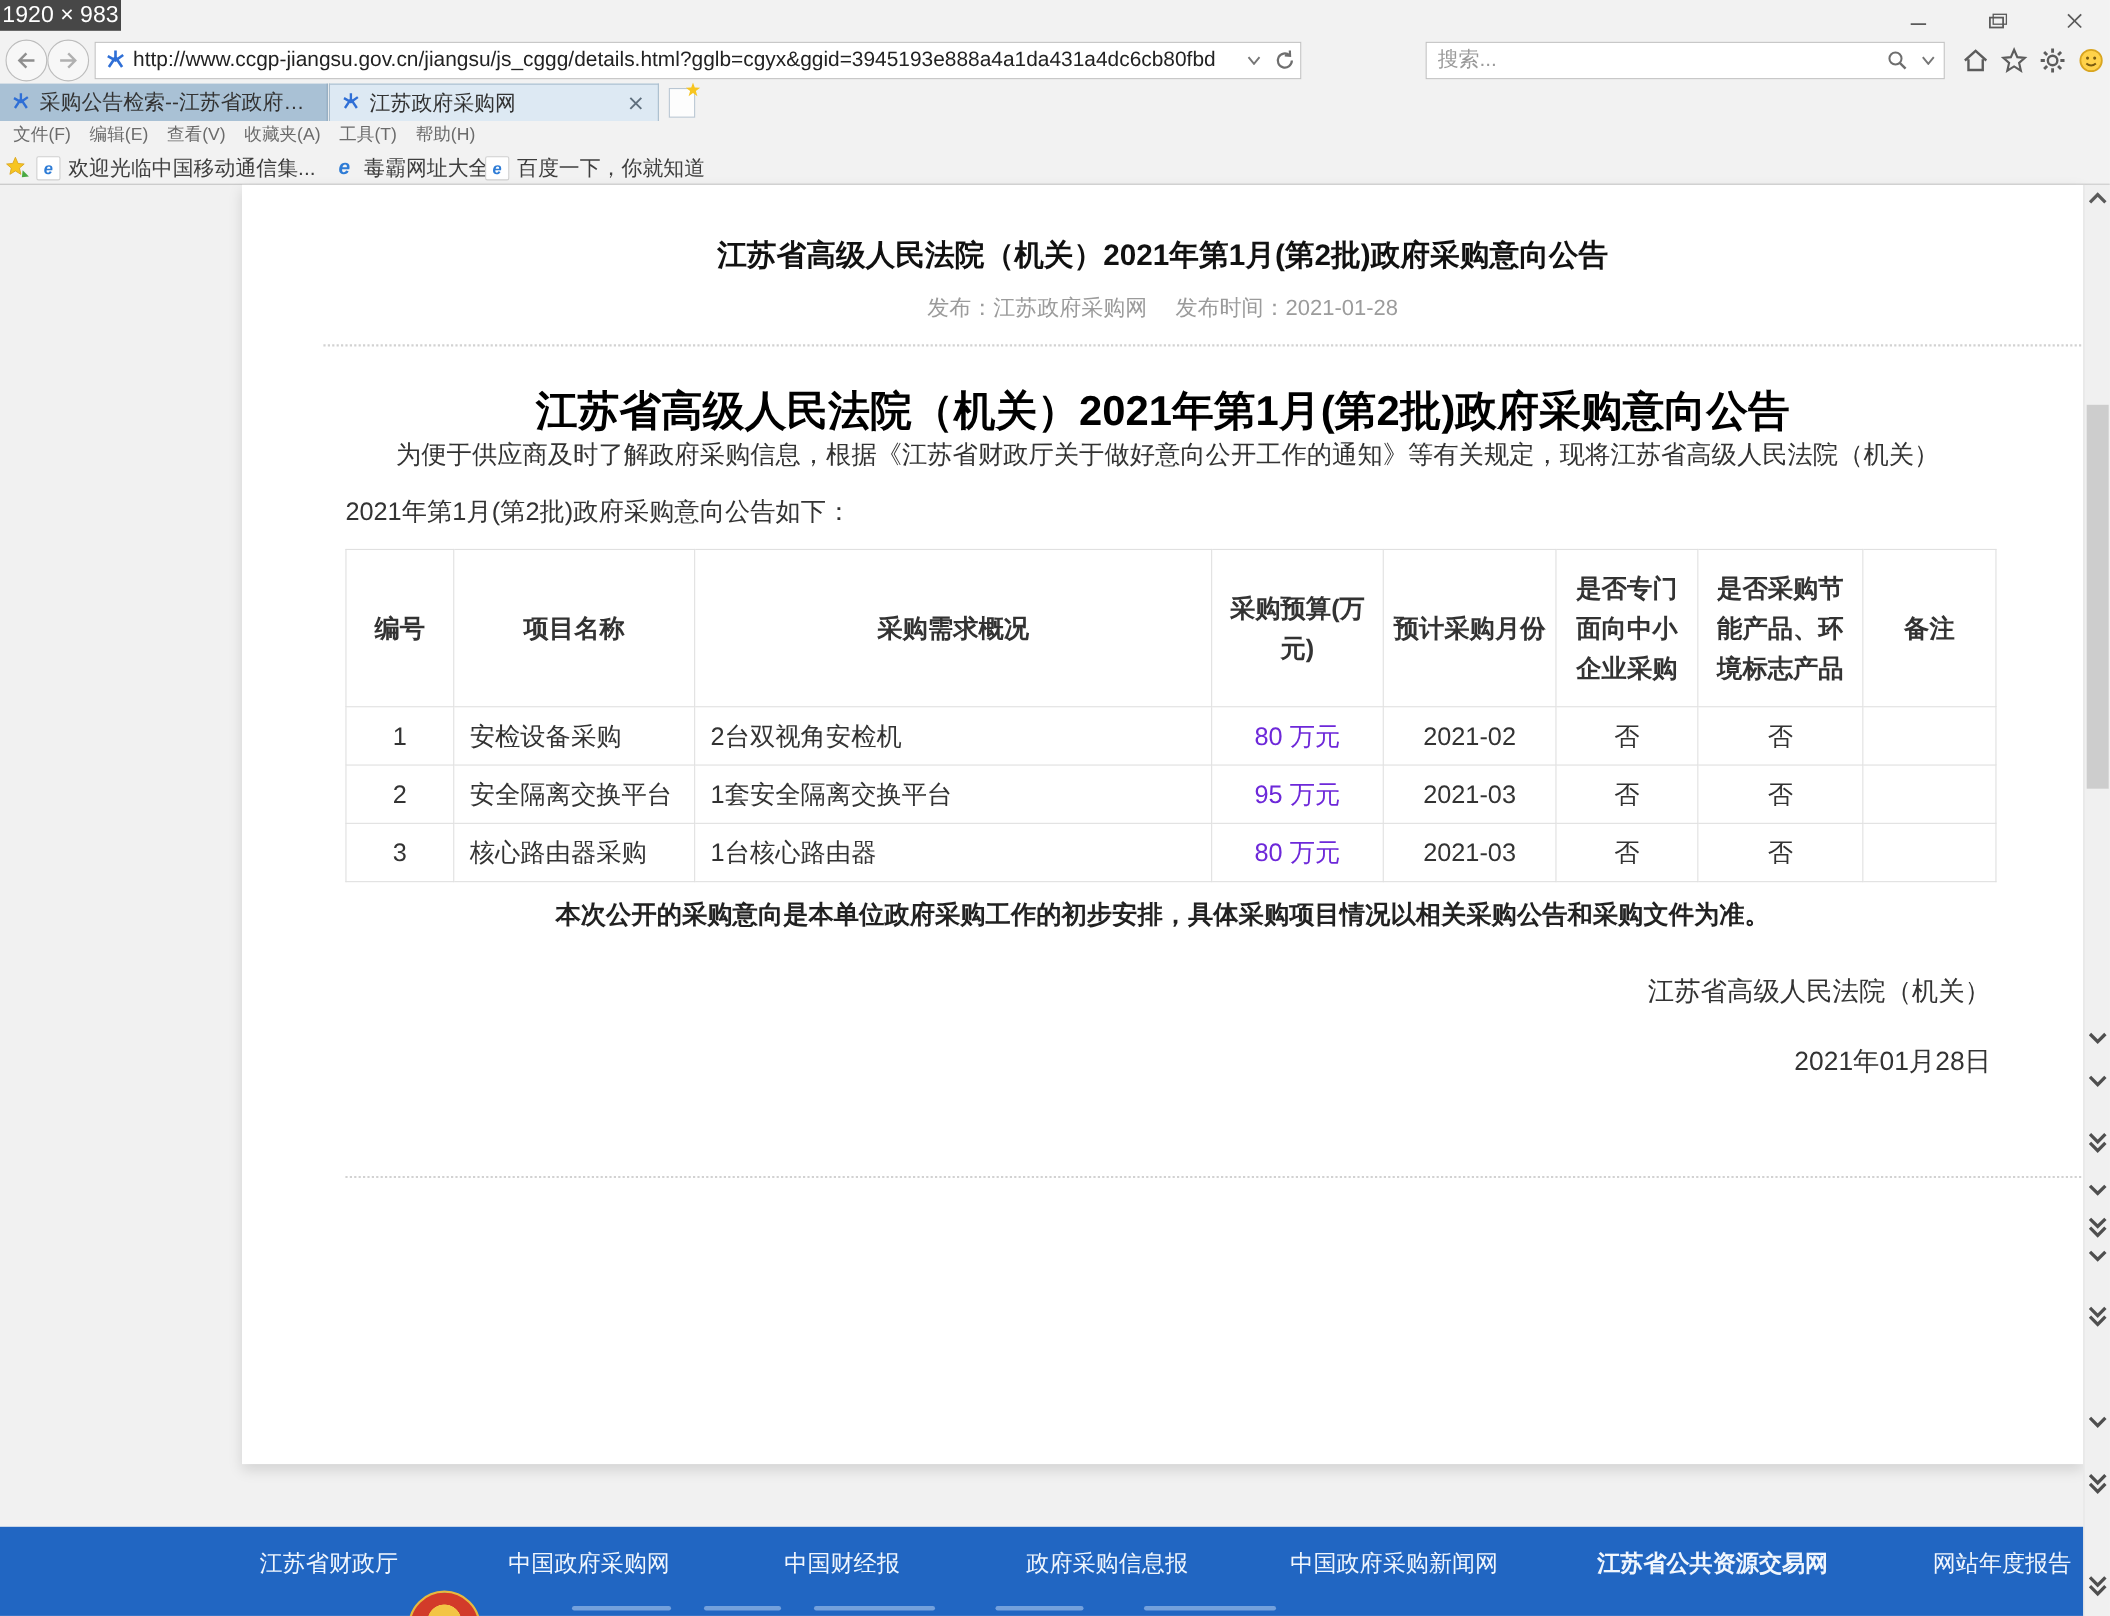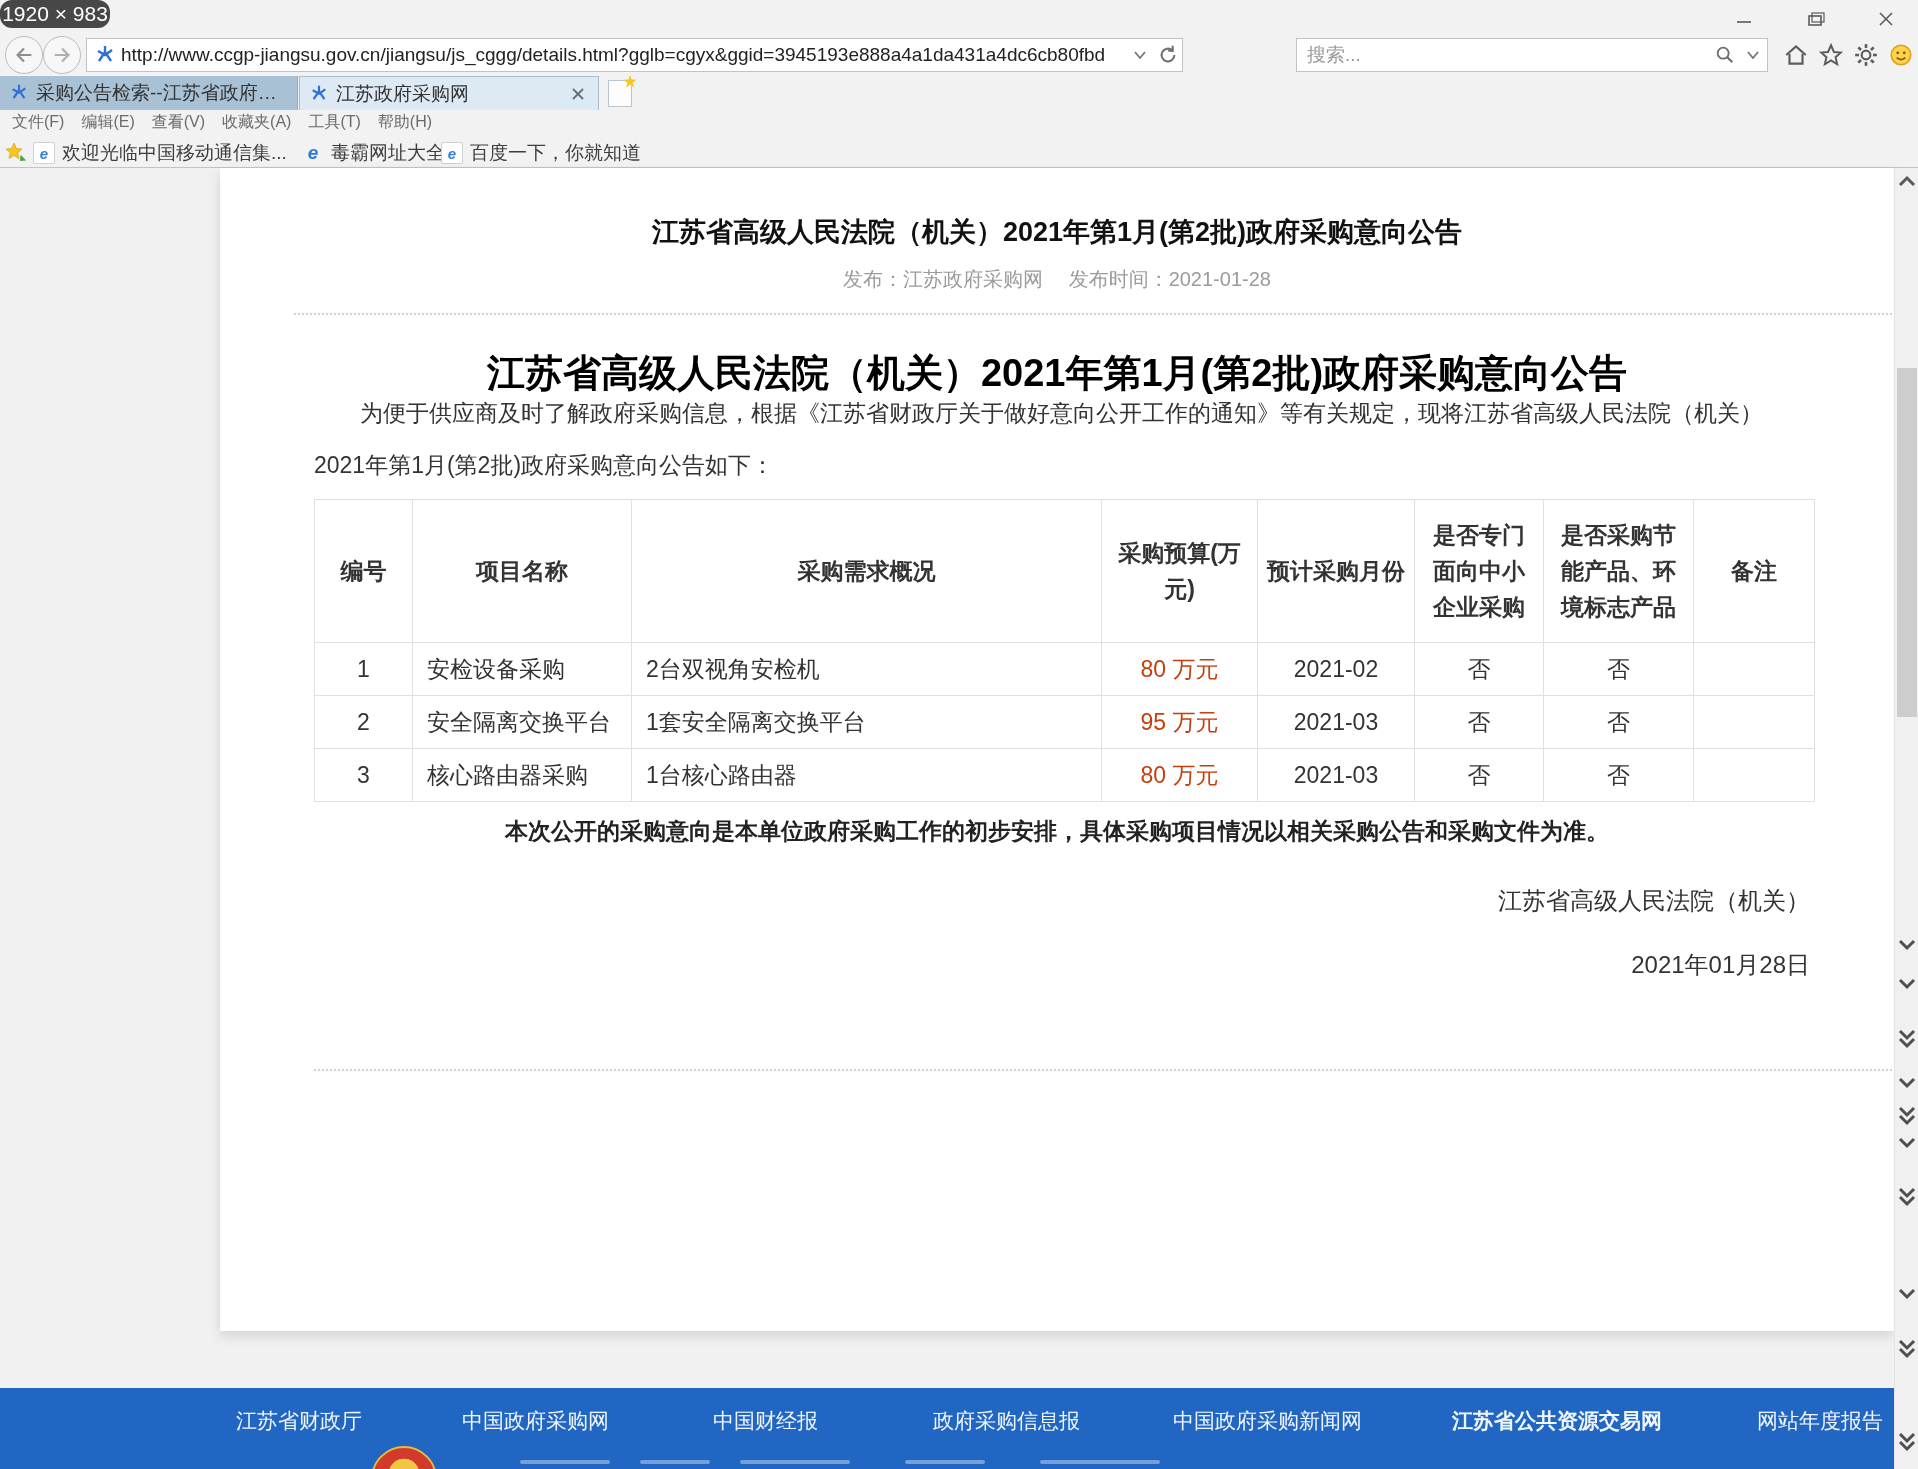--- a/index.html
+++ b/index.html
@@ -3,21 +3,21 @@
 <meta charset="utf-8">
 <style>
   * { margin:0; padding:0; box-sizing:border-box; }
   html,body { width:1918px; height:1469px; overflow:hidden; }
   body { position:relative; background:#f1f1f1; font-family:"Liberation Sans","DejaVu Sans",sans-serif; color:#333; }
 
   
   .chrome { position:absolute; left:0; top:0; width:1918px; height:168px; background:#f2f2f2; border-bottom:1px solid #c3c3c3; }
 
   .badge { position:absolute; left:0; top:0; width:110px; height:28px; background:#474747; color:#fff;
-           font-size:21px; display:flex; align-items:center; justify-content:center; z-index:60;border-radius:12px; }
+           font-size:21px; display:flex; align-items:center; justify-content:center; z-index:60; }
 
   .win-btn { position:absolute; top:8px; width:30px; height:22px; display:flex; align-items:center; justify-content:center; cursor:default; }
   .win-min { left:1729px; } .win-max { left:1800px; } .win-close { left:1871px; }
 
   .circle-btn { position:absolute; top:36px; width:38px; height:38px; border-radius:50%;
                 border:1px solid #bcbcbc; background:#f7f7f7; display:flex; align-items:center; justify-content:center; }
   .btn-back { left:5px; } .btn-fwd { left:43px; }
 
   .addr { position:absolute; left:86px; top:38px; width:1097px; height:34px; background:#fff;
           border:1px solid #c2c2c2; display:flex; align-items:center; }
@@ -70,21 +70,21 @@
   .sep2 { top:901px; left:94px; width:1578px; }
   .main-heading { top:180px; left:0; width:100%; text-align:center; font-size:38px; font-weight:bold; color:#000; }
   .intro { top:219px; left:94px; width:1500px; font-size:23px; line-height:52px; text-indent:2em; color:#333; }
 
   table.ptable { position:absolute; top:331px; left:94px; width:1500px; border-collapse:collapse;
                  table-layout:fixed; font-size:23px; color:#333; }
   .ptable th, .ptable td { border:1px solid #e0e0e0; text-align:center; vertical-align:middle; padding:0 8px; }
   .ptable th { height:143px; font-weight:bold; line-height:36px; }
   .ptable td { height:53px; font-weight:normal; }
   .ptable td.cleft { text-align:left; padding-left:14px; }
-  .ptable td.budget { color:#c2410c; }
+  .ptable td.budget { color:#6d28d9; }
 
   .note { top:648px; left:0; width:100%; text-align:center; font-size:23px; font-weight:bold; color:#222; }
   .signature { top:717px; right:84px; font-size:24px; color:#333; }
   .docdate { top:781px; right:84px; font-size:24px; color:#333; }
   .disclaimer { top:945px; left:94px; width:1468px; font-size:21px; line-height:49px; text-indent:2em; color:#4a4a4a; }
 
   
   .footer { position:absolute; left:0; top:1388px; width:1894px; height:81px; background:#2166c2; overflow:hidden; }
   .footer .flink { position:absolute; top:19px; font-size:21px; color:#f0f6fd; text-decoration:none; cursor:pointer; }
   .fl-0{left:236px;} .fl-1{left:462px;} .fl-2{left:713px;} .fl-3{left:933px;}

